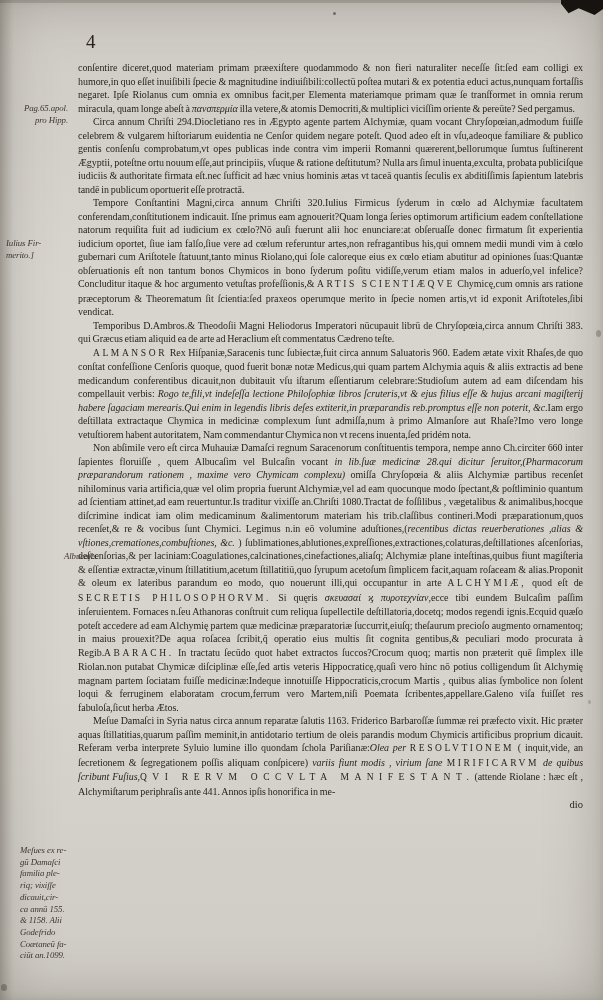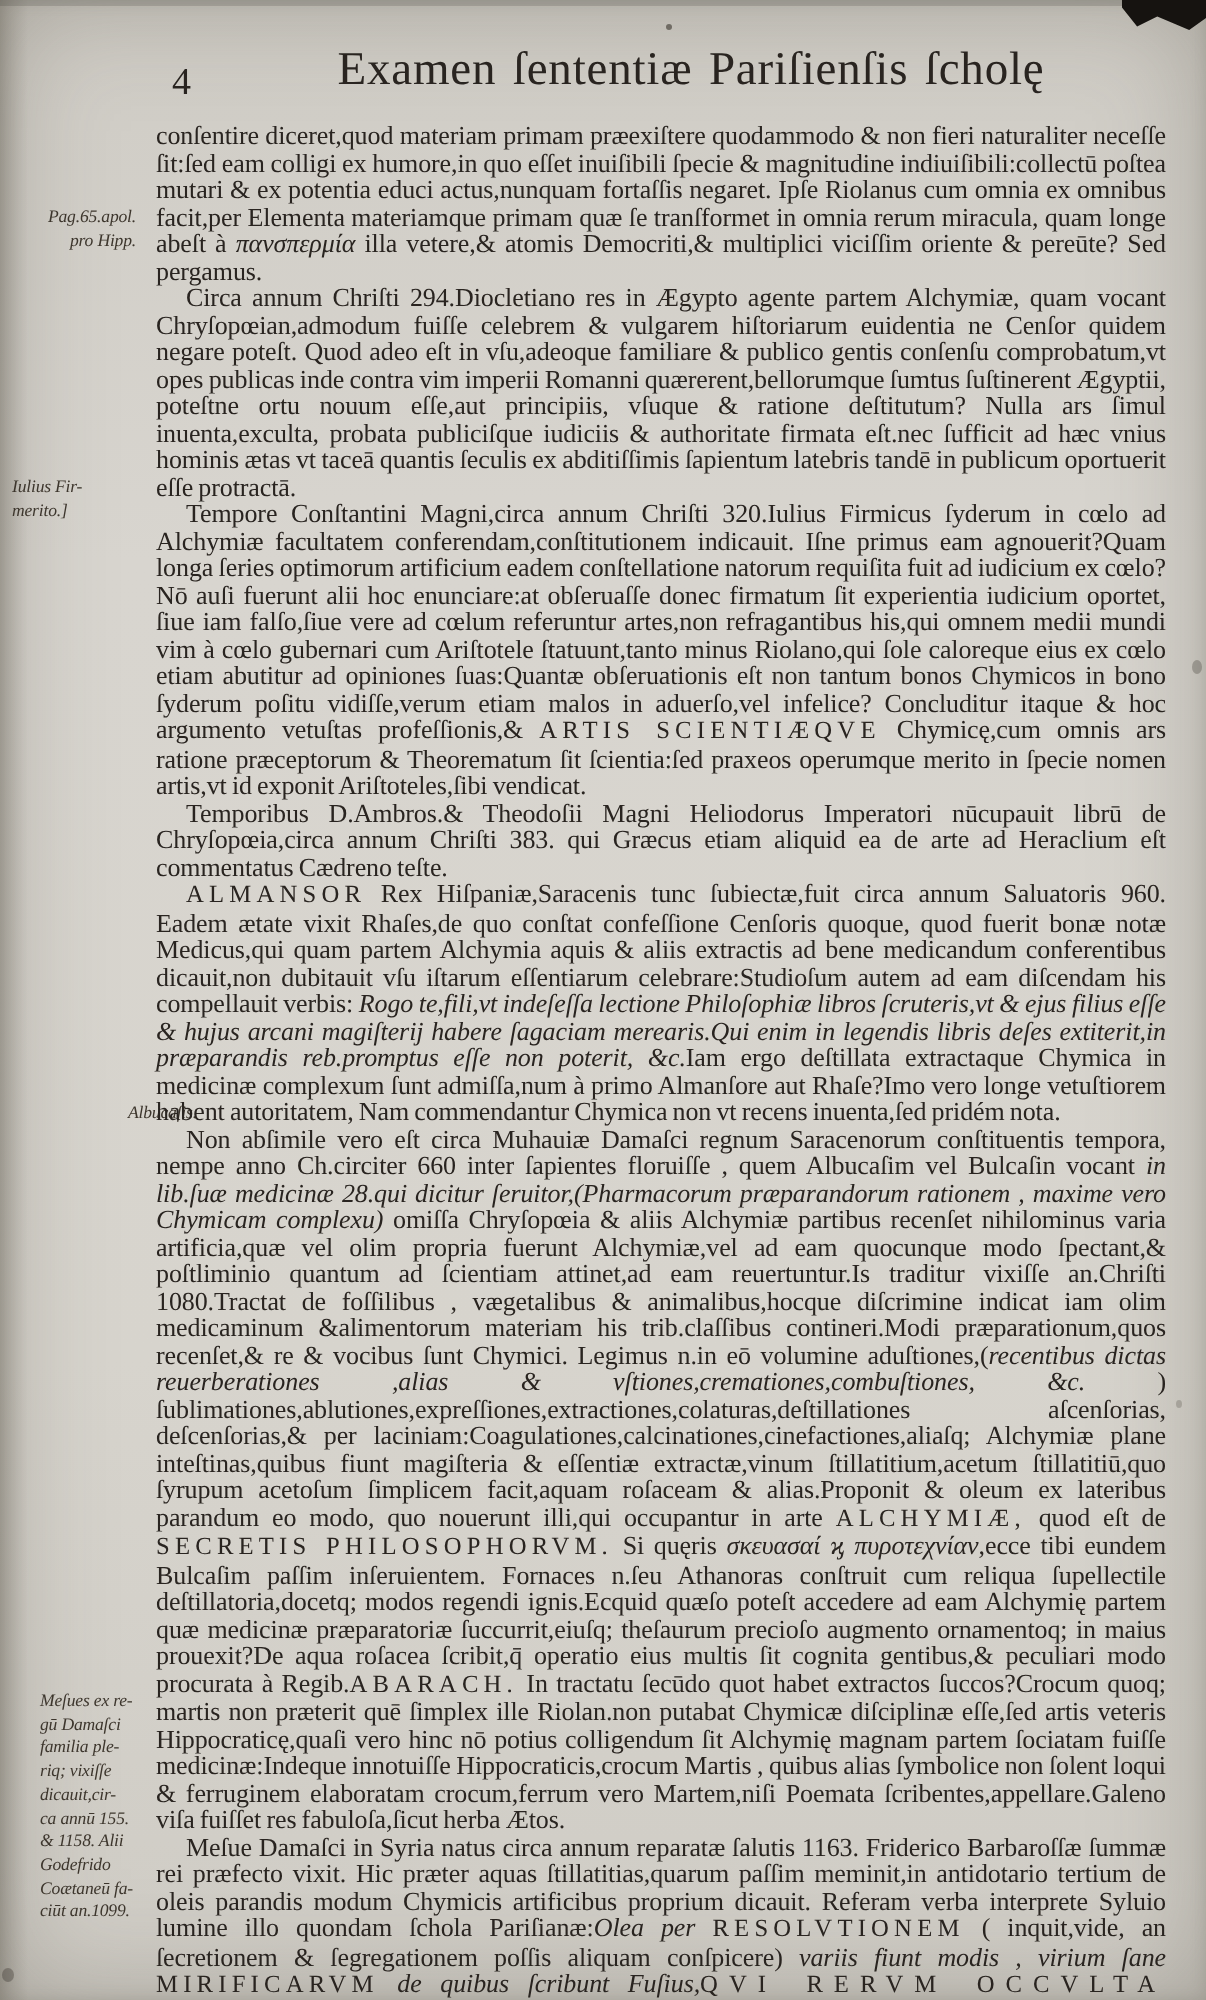--- a/index.html
+++ b/index.html
@@ -21,28 +21,28 @@
   .sp3{left:1px;top:984px;width:6px;height:7px;opacity:.6;}
   .sp4{left:588px;top:700px;width:3px;height:4px;opacity:.4;}
   .sp5{left:246px;top:338px;width:2px;height:2px;opacity:.5;}
 
   .body-col{position:absolute;left:78px;top:22px;width:505px;}
   .header{position:relative;height:36px;margin-bottom:3px;}
   .pagenum{position:absolute;left:8px;top:9px;font-size:19px;}
   .ptitle{text-align:center;font-size:23.5px;letter-spacing:.4px;word-spacing:2px;
     padding-left:30px;white-space:nowrap;}
   .para{
-    font-size:13px; line-height:13.5px; text-align:justify;
+    font-size:10px; line-height:13.5px; text-align:justify;
     word-spacing:-0.6px; letter-spacing:-0.05px;
   }
   .para.indent{text-indent:15px;}
   .seg-italic,.seg-greek{font-style:italic;}
   .seg-caps{letter-spacing:2.6px;font-size:.95em;}
   .seg-capswide{letter-spacing:5.5px;font-size:.95em;}
-  .catchword{font-size:10.6px;line-height:13.5px;}
+  .catchword{font-size:10.6px;text-align:right;line-height:13.5px;}
 
   .margin-note{position:absolute;font-style:italic;font-size:8.8px;line-height:11.7px;
     color:#3d362d;width:62px;letter-spacing:-0.1px;}
 </style>
 </head>
 <body>
 
 <div class="page">
   <div class="gutter-shade"></div>
   <div class="top-edge"></div>
@@ -75,21 +75,20 @@
         <div>&amp; 1158. Alii</div>
         <div>Godefrido</div>
         <div>Coætaneū fa-</div>
         <div>ciūt an.1099.</div>
       </div>
     </div>
 
   <div class="body-col">
     <div class="header">
       <span class="pagenum">4</span>
-      <div class="ptitle">Examen ſententiæ Pariſienſis ſcholę</div>
     </div>
     <div id="paragraphs">
         <div class="para"><span class="seg-roman">conſentire diceret,quod materiam primam præexiſtere quodammodo &amp; non fieri naturaliter neceſſe ſit:ſed eam colligi ex humore,in quo eſſet inuiſibili ſpecie &amp; magnitudine indiuiſibili:collectū poſtea mutari &amp; ex potentia educi actus,nunquam fortaſſis negaret. Ipſe Riolanus cum omnia ex omnibus facit,per Elementa materiamque primam quæ ſe tranſformet in omnia rerum miracula, quam longe abeſt à </span><span class="seg-greek">πανσπερμία</span><span class="seg-roman"> illa vetere,&amp; atomis Democriti,&amp; multiplici viciſſim oriente &amp; pereūte? Sed pergamus.</span></div>
         <div class="para indent"><span class="seg-roman">Circa annum Chriſti 294.Diocletiano res in Ægypto agente partem Alchymiæ, quam vocant Chryſopœian,admodum fuiſſe celebrem &amp; vulgarem hiſtoriarum euidentia ne Cenſor quidem negare poteſt. Quod adeo eſt in vſu,adeoque familiare &amp; publico gentis conſenſu comprobatum,vt opes publicas inde contra vim imperii Romanni quærerent,bellorumque ſumtus ſuſtinerent Ægyptii, poteſtne ortu nouum eſſe,aut principiis, vſuque &amp; ratione deſtitutum? Nulla ars ſimul inuenta,exculta, probata publiciſque iudiciis &amp; authoritate firmata eſt.nec ſufficit ad hæc vnius hominis ætas vt taceā quantis ſeculis ex abditiſſimis ſapientum latebris tandē in publicum oportuerit eſſe protractā.</span></div>
         <div class="para indent"><span class="seg-roman">Tempore Conſtantini Magni,circa annum Chriſti 320.Iulius Firmicus ſyderum in cœlo ad Alchymiæ facultatem conferendam,conſtitutionem indicauit. Iſne primus eam agnouerit?Quam longa ſeries optimorum artificium eadem conſtellatione natorum requiſita fuit ad iudicium ex cœlo?Nō auſi fuerunt alii hoc enunciare:at obſeruaſſe donec firmatum ſit experientia iudicium oportet, ſiue iam falſo,ſiue vere ad cœlum referuntur artes,non refragantibus his,qui omnem medii mundi vim à cœlo gubernari cum Ariſtotele ſtatuunt,tanto minus Riolano,qui ſole caloreque eius ex cœlo etiam abutitur ad opiniones ſuas:Quantæ obſeruationis eſt non tantum bonos Chymicos in bono ſyderum poſitu vidiſſe,verum etiam malos in aduerſo,vel infelice? Concluditur itaque &amp; hoc argumento vetuſtas profeſſionis,&amp; </span><span class="seg-caps">ARTIS SCIENTIÆQVE</span><span class="seg-roman"> Chymicę,cum omnis ars ratione præceptorum &amp; Theorematum ſit ſcientia:ſed praxeos operumque merito in ſpecie nomen artis,vt id exponit Ariſtoteles,ſibi vendicat.</span></div>
         <div class="para indent"><span class="seg-roman">Temporibus D.Ambros.&amp; Theodoſii Magni Heliodorus Imperatori nūcupauit librū de Chryſopœia,circa annum Chriſti 383. qui Græcus etiam aliquid ea de arte ad Heraclium eſt commentatus Cædreno teſte.</span></div>
         <div class="para indent"><span class="seg-caps">ALMANSOR</span><span class="seg-roman"> Rex Hiſpaniæ,Saracenis tunc ſubiectæ,fuit circa annum Saluatoris 960. Eadem ætate vixit Rhaſes,de quo conſtat confeſſione Cenſoris quoque, quod fuerit bonæ notæ Medicus,qui quam partem Alchymia aquis &amp; aliis extractis ad bene medicandum conferentibus dicauit,non dubitauit vſu iſtarum eſſentiarum celebrare:Studioſum autem ad eam diſcendam his compellauit verbis: </span><span class="seg-italic">Rogo te,fili,vt indeſeſſa lectione Philoſophiæ libros ſcruteris,vt &amp; ejus filius eſſe &amp; hujus arcani magiſterij habere ſagaciam merearis.Qui enim in legendis libris deſes extiterit,in præparandis reb.promptus eſſe non poterit, &amp;c.</span><span class="seg-roman">Iam ergo deſtillata extractaque Chymica in medicinæ complexum ſunt admiſſa,num à primo Almanſore aut Rhaſe?Imo vero longe vetuſtiorem habent autoritatem, Nam commendantur Chymica non vt recens inuenta,ſed pridém nota.</span></div>
         <div class="para indent"><span class="seg-roman">Non abſimile vero eſt circa Muhauiæ Damaſci regnum Saracenorum conſtituentis tempora, nempe anno Ch.circiter 660 inter ſapientes floruiſſe , quem Albucaſim vel Bulcaſin vocant </span><span class="seg-italic">in lib.ſuæ medicinæ 28.qui dicitur ſeruitor,(Pharmacorum præparandorum rationem , maxime vero Chymicam complexu)</span><span class="seg-roman"> omiſſa Chryſopœia &amp; aliis Alchymiæ partibus recenſet nihilominus varia artificia,quæ vel olim propria fuerunt Alchymiæ,vel ad eam quocunque modo ſpectant,&amp; poſtliminio quantum ad ſcientiam attinet,ad eam reuertuntur.Is traditur vixiſſe an.Chriſti 1080.Tractat de foſſilibus , vægetalibus &amp; animalibus,hocque diſcrimine indicat iam olim medicaminum &amp;alimentorum materiam his trib.claſſibus contineri.Modi præparationum,quos recenſet,&amp; re &amp; vocibus ſunt Chymici. Legimus n.in eō volumine aduſtiones,(</span><span class="seg-italic">recentibus dictas reuerberationes ,alias &amp; vſtiones,cremationes,combuſtiones, &amp;c.</span><span class="seg-roman"> ) ſublimationes,ablutiones,expreſſiones,extractiones,colaturas,deſtillationes aſcenſorias, deſcenſorias,&amp; per laciniam:Coagulationes,calcinationes,cinefactiones,aliaſq; Alchymiæ plane inteſtinas,quibus fiunt magiſteria &amp; eſſentiæ extractæ,vinum ſtillatitium,acetum ſtillatitiū,quo ſyrupum acetoſum ſimplicem facit,aquam roſaceam &amp; alias.Proponit &amp; oleum ex lateribus parandum eo modo, quo nouerunt illi,qui occupantur in arte </span><span class="seg-caps">ALCHYMIÆ,</span><span class="seg-roman"> quod eſt de </span><span class="seg-caps">SECRETIS PHILOSOPHORVM.</span><span class="seg-roman"> Si quęris </span><span class="seg-greek">σκευασαί ϗ πυροτεχνίαν</span><span class="seg-roman">,ecce tibi eundem Bulcaſim paſſim inſeruientem. Fornaces n.ſeu Athanoras conſtruit cum reliqua ſupellectile deſtillatoria,docetq; modos regendi ignis.Ecquid quæſo poteſt accedere ad eam Alchymię partem quæ medicinæ præparatoriæ ſuccurrit,eiuſq; theſaurum precioſo augmento ornamentoq; in maius prouexit?De aqua roſacea ſcribit,q̄ operatio eius multis ſit cognita gentibus,&amp; peculiari modo procurata à Regib.</span><span class="seg-caps">ABARACH.</span><span class="seg-roman"> In tractatu ſecūdo quot habet extractos ſuccos?Crocum quoq; martis non præterit quē ſimplex ille Riolan.non putabat Chymicæ diſciplinæ eſſe,ſed artis veteris Hippocraticę,quaſi vero hinc nō potius colligendum ſit Alchymię magnam partem ſociatam fuiſſe medicinæ:Indeque innotuiſſe Hippocraticis,crocum Martis , quibus alias ſymbolice non ſolent loqui &amp; ferruginem elaboratam crocum,ferrum vero Martem,niſi Poemata ſcribentes,appellare.Galeno viſa fuiſſet res fabuloſa,ſicut herba Ætos.</span></div>
         <div class="para indent"><span class="seg-roman">Meſue Damaſci in Syria natus circa annum reparatæ ſalutis 1163. Friderico Barbaroſſæ ſummæ rei præfecto vixit. Hic præter aquas ſtillatitias,quarum paſſim meminit,in antidotario tertium de oleis parandis modum Chymicis artificibus proprium dicauit. Referam verba interprete Syluio lumine illo quondam ſchola Pariſianæ:</span><span class="seg-italic">Olea per </span><span class="seg-caps">RESOLVTIONEM</span><span class="seg-roman"> ( inquit,vide, an ſecretionem &amp; ſegregationem poſſis aliquam conſpicere) </span><span class="seg-italic">variis fiunt modis , virium ſane </span><span class="seg-caps">MIRIFICARVM</span><span class="seg-italic"> de quibus ſcribunt Fuſius,</span><span class="seg-capswide">QVI RERVM OCCVLTA MANIFESTANT.</span><span class="seg-roman">(attende Riolane : hæc eſt , Alchymiſtarum periphraſis ante 441. Annos ipſis honorifica in me-</span></div>
       </div>

